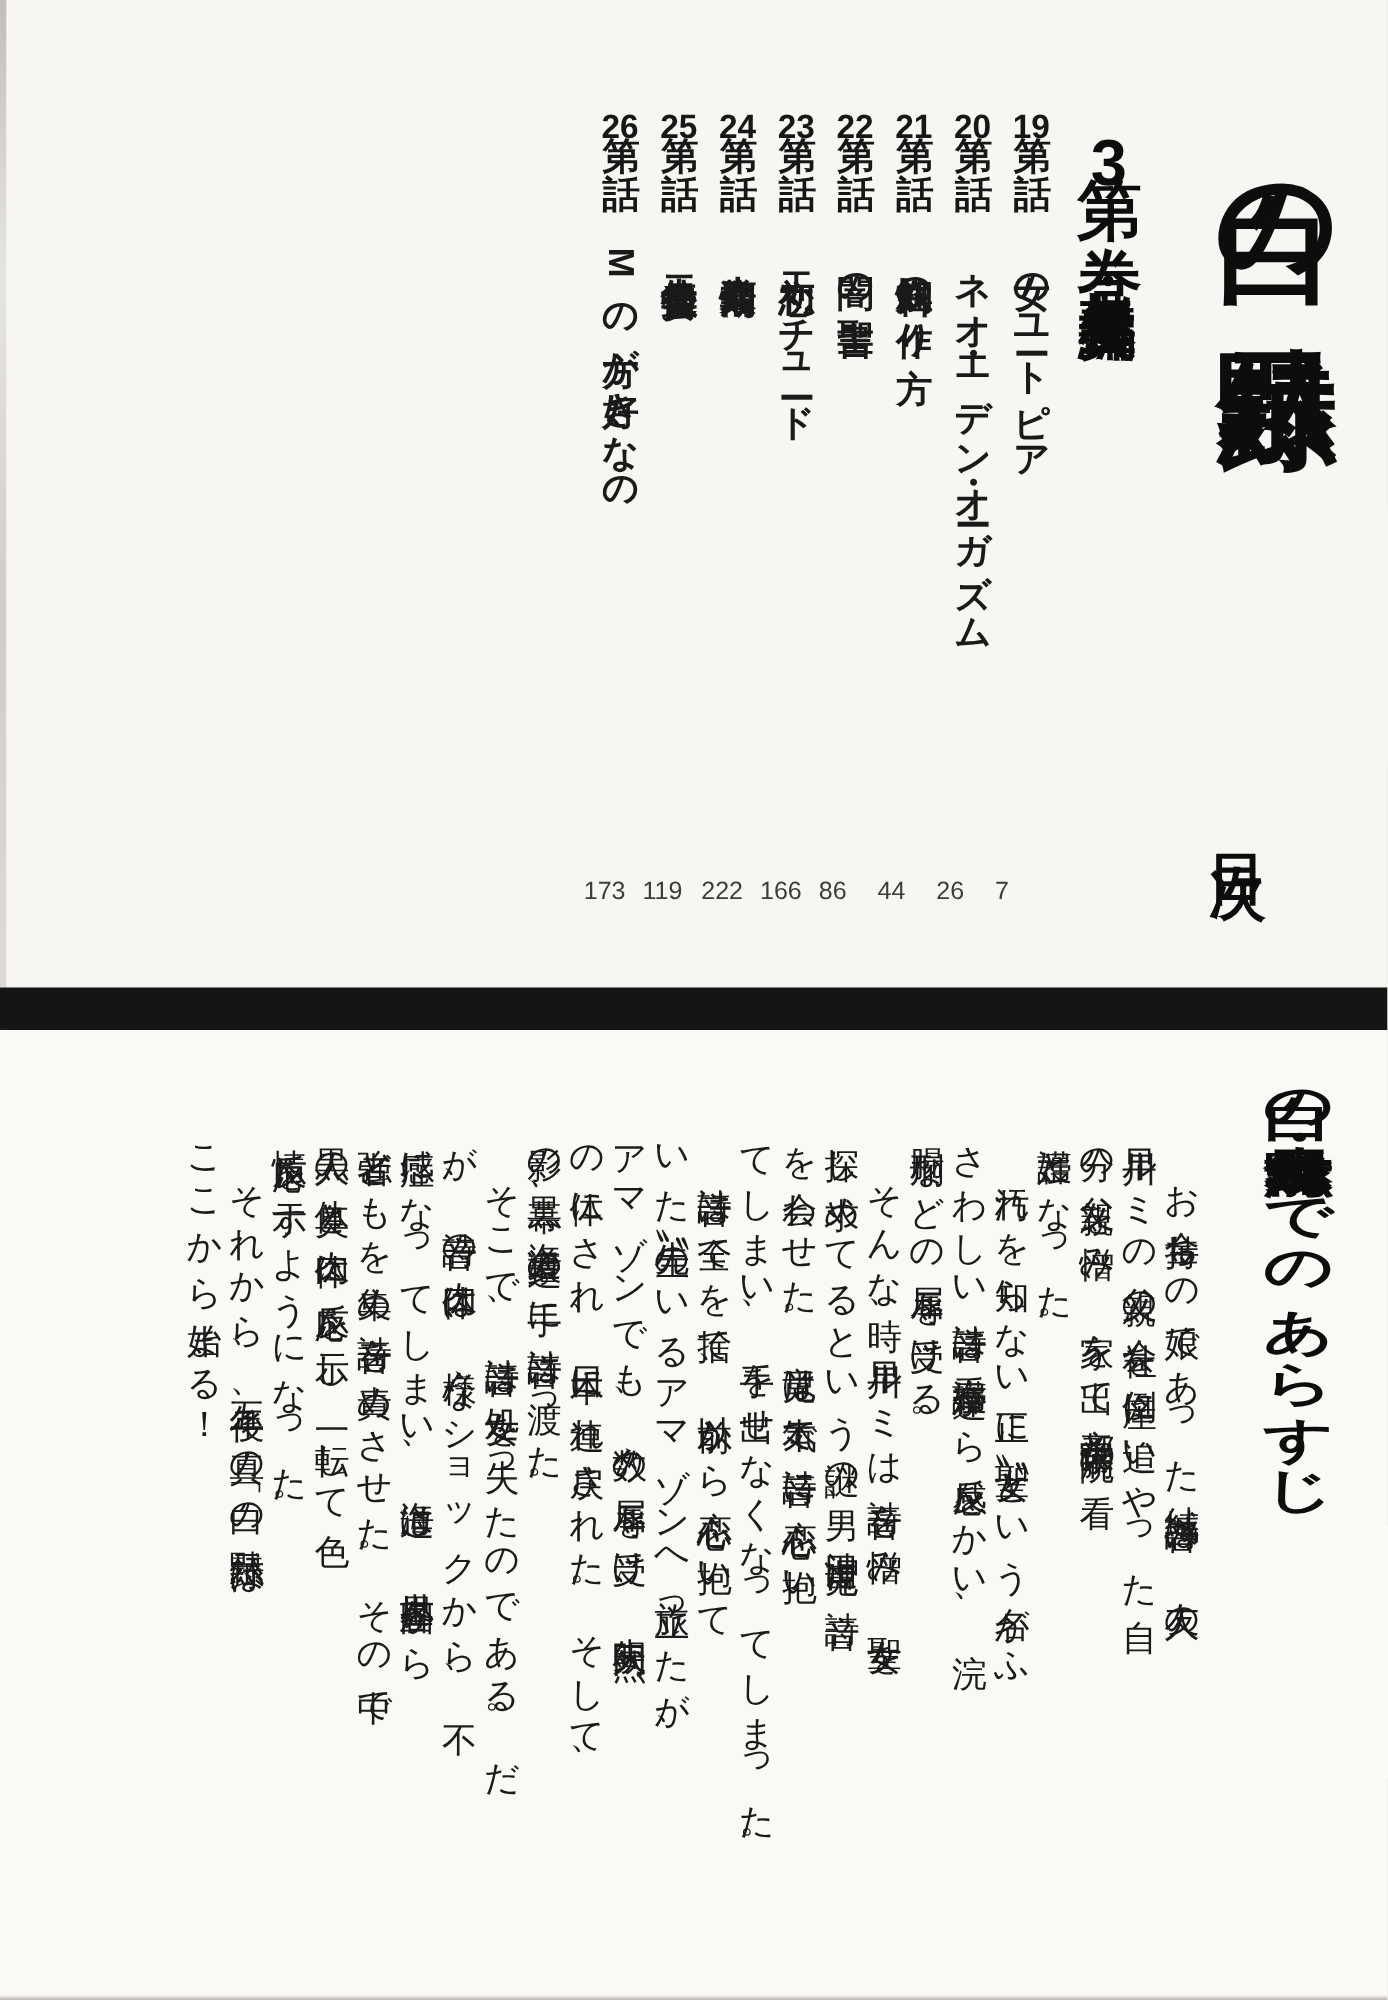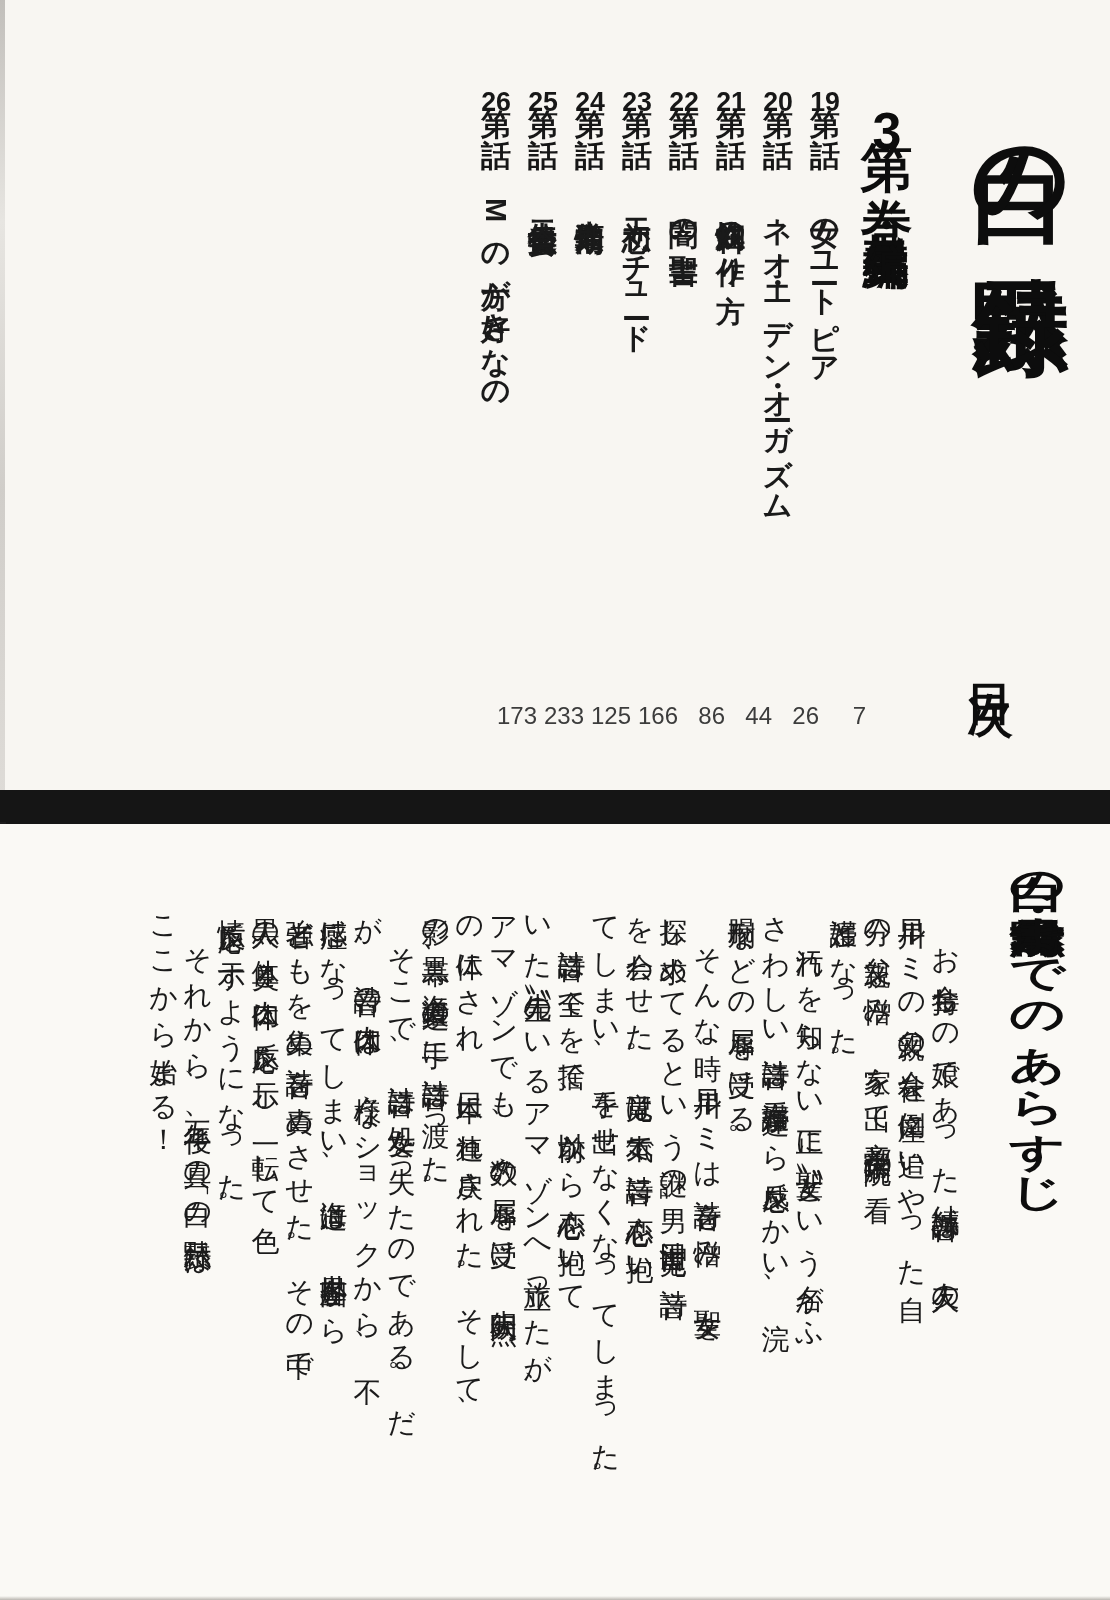--- a/index.html
+++ b/index.html
@@ -25,21 +25,21 @@
 
   .ch-label{position:absolute;top:86px;right:calc(262px + var(--i)*47px);
             width:46px;line-height:46px;font-size:30px;font-weight:700;letter-spacing:2px;color:#171717;}
   .ch-label .tcy{font-size:27px;}
   .ch-title{position:absolute;top:198px;right:calc(262px + var(--i)*47px);
             width:46px;line-height:46px;font-size:29px;font-weight:600;letter-spacing:1px;color:#1a1a1a;}
 
   .mokuji{position:absolute;top:648px;right:88px;font-size:46px;font-weight:900;letter-spacing:8px;color:#0d0d0d;}
 
   .pgnum{position:absolute;top:702px;left:calc(796px - var(--i)*47px);width:70px;
-         text-align:right;font-size:24px;font-weight:300;color:#3c3c3c;}
+         text-align:left;font-size:20px;font-weight:300;color:#3c3c3c;}
 
   
   .divider-band{position:absolute;top:790px;left:0;width:1110px;height:34px;background:var(--divider);}
   .divider-artifact{position:absolute;top:822px;left:0;width:6px;height:30px;background:#1c1c1c;}
 
   
   .bottom-page{position:absolute;top:824px;left:0;width:1110px;height:776px;background:var(--page_bottom);}
   .syn-title{position:absolute;top:22px;right:45px;margin:0;
              font-size:38px;font-weight:900;line-height:1;letter-spacing:0;
              transform:scaleX(1.45);transform-origin:top right;color:#0d0d0d;}
@@ -83,22 +83,22 @@
     <div class="ch-title v" style="--i:7">Mの方が好きなの</div>
 
     <div class="mokuji v">目次</div>
 
     <div>
       <span class="pgnum" style="--i:0">7</span>
       <span class="pgnum" style="--i:1">26</span>
       <span class="pgnum" style="--i:2">44</span>
       <span class="pgnum" style="--i:3">86</span>
       <span class="pgnum" style="--i:4">166</span>
-      <span class="pgnum" style="--i:5">125</span>
-      <span class="pgnum" style="--i:6">233</span>
+      <span class="pgnum" style="--i:5">222</span>
+      <span class="pgnum" style="--i:6">119</span>
       <span class="pgnum" style="--i:7">173</span>
     </div>
   </section>
 
   <div class="divider-band"></div>
   <div class="divider-artifact"></div>
 
   <section class="bottom-page">
     <h2 class="syn-title v">白の黙示録・前号までのあらすじ</h2>
 

